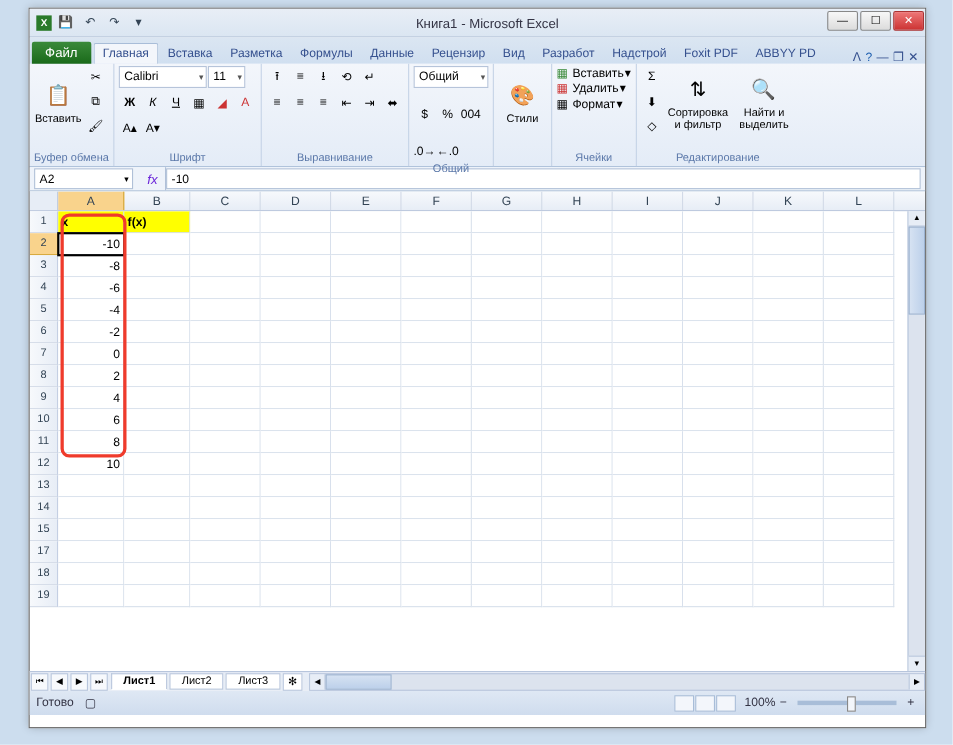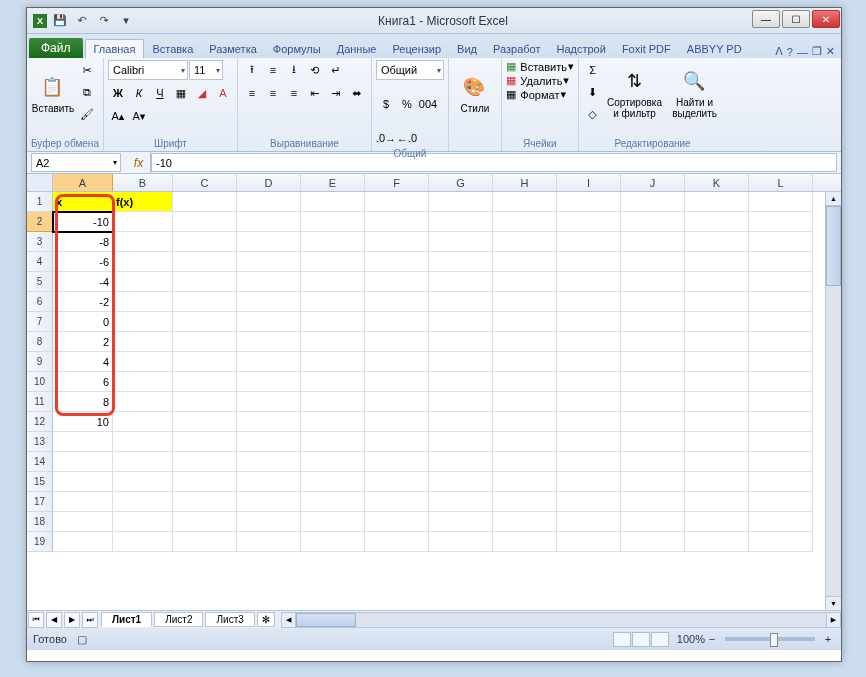--- a/index.html
+++ b/index.html
@@ -34,21 +34,21 @@
 .smallcol { display: flex; flex-direction: column; gap: 2px; }
 .smallbtn { width: 20px; height: 20px; display: flex; align-items: center; justify-content: center; cursor: pointer; font-size: 11px; border: 1px solid transparent; }
 .combo { height: 20px; border: 1px solid #b6c4da; background: #fff; font-size: 11px; padding: 0 14px 0 4px; display: flex; align-items: center; position: relative; }
 .combo::after { content: "▾"; position: absolute; right: 2px; font-size: 8px; color: #555; }
 .row { display: flex; gap: 1px; align-items: center; }
 
 
 .fbar { height: 22px; display: flex; align-items: stretch; border-bottom: 1px solid #b0c0d8; background: #eef3fa; }
 .namebox { width: 90px; border: 1px solid #b0c0d8; margin: 1px 0 1px 4px; display: flex; align-items: center; padding: 0 4px; background: #fff; font-size: 11px; position: relative; }
 .namebox::after { content: "▾"; position: absolute; right: 3px; font-size: 8px; }
-.fx-label { width: 24px; display: flex; align-items: center; justify-content: center; font-style: italic; color: #a16207; font-size: 12px; border-right: 1px solid #b0c0d8; margin-left: 6px; }
+.fx-label { width: 24px; display: flex; align-items: center; justify-content: center; font-style: italic; color: #6d28d9; font-size: 12px; border-right: 1px solid #b0c0d8; margin-left: 6px; }
 .finput { flex: 1; border: 1px solid #b0c0d8; margin: 1px 4px 1px 0; display: flex; align-items: center; padding: 0 4px; background: #fff; font-size: 11px; }
 
 
 .gridwrap { position: relative; height: 436px; overflow: hidden; display: flex; flex-direction: column; }
 .colhdr { display: flex; height: 18px; background: linear-gradient(#f7f9fc,#e7edf6); border-bottom: 1px solid #b7c5dc; }
 .corner { width: 26px; border-right: 1px solid #b7c5dc; background: #e7edf6; }
 .ch { border-right: 1px solid #d2dae7; display: flex; align-items: center; justify-content: center; font-size: 11px; color: #345; }
 .ch.sel { background: #f9d38c; border-color: #d4a637; }
 .rows { flex: 1; overflow: hidden; position: relative; }
 .row-r { display: flex; height: 20px; }

